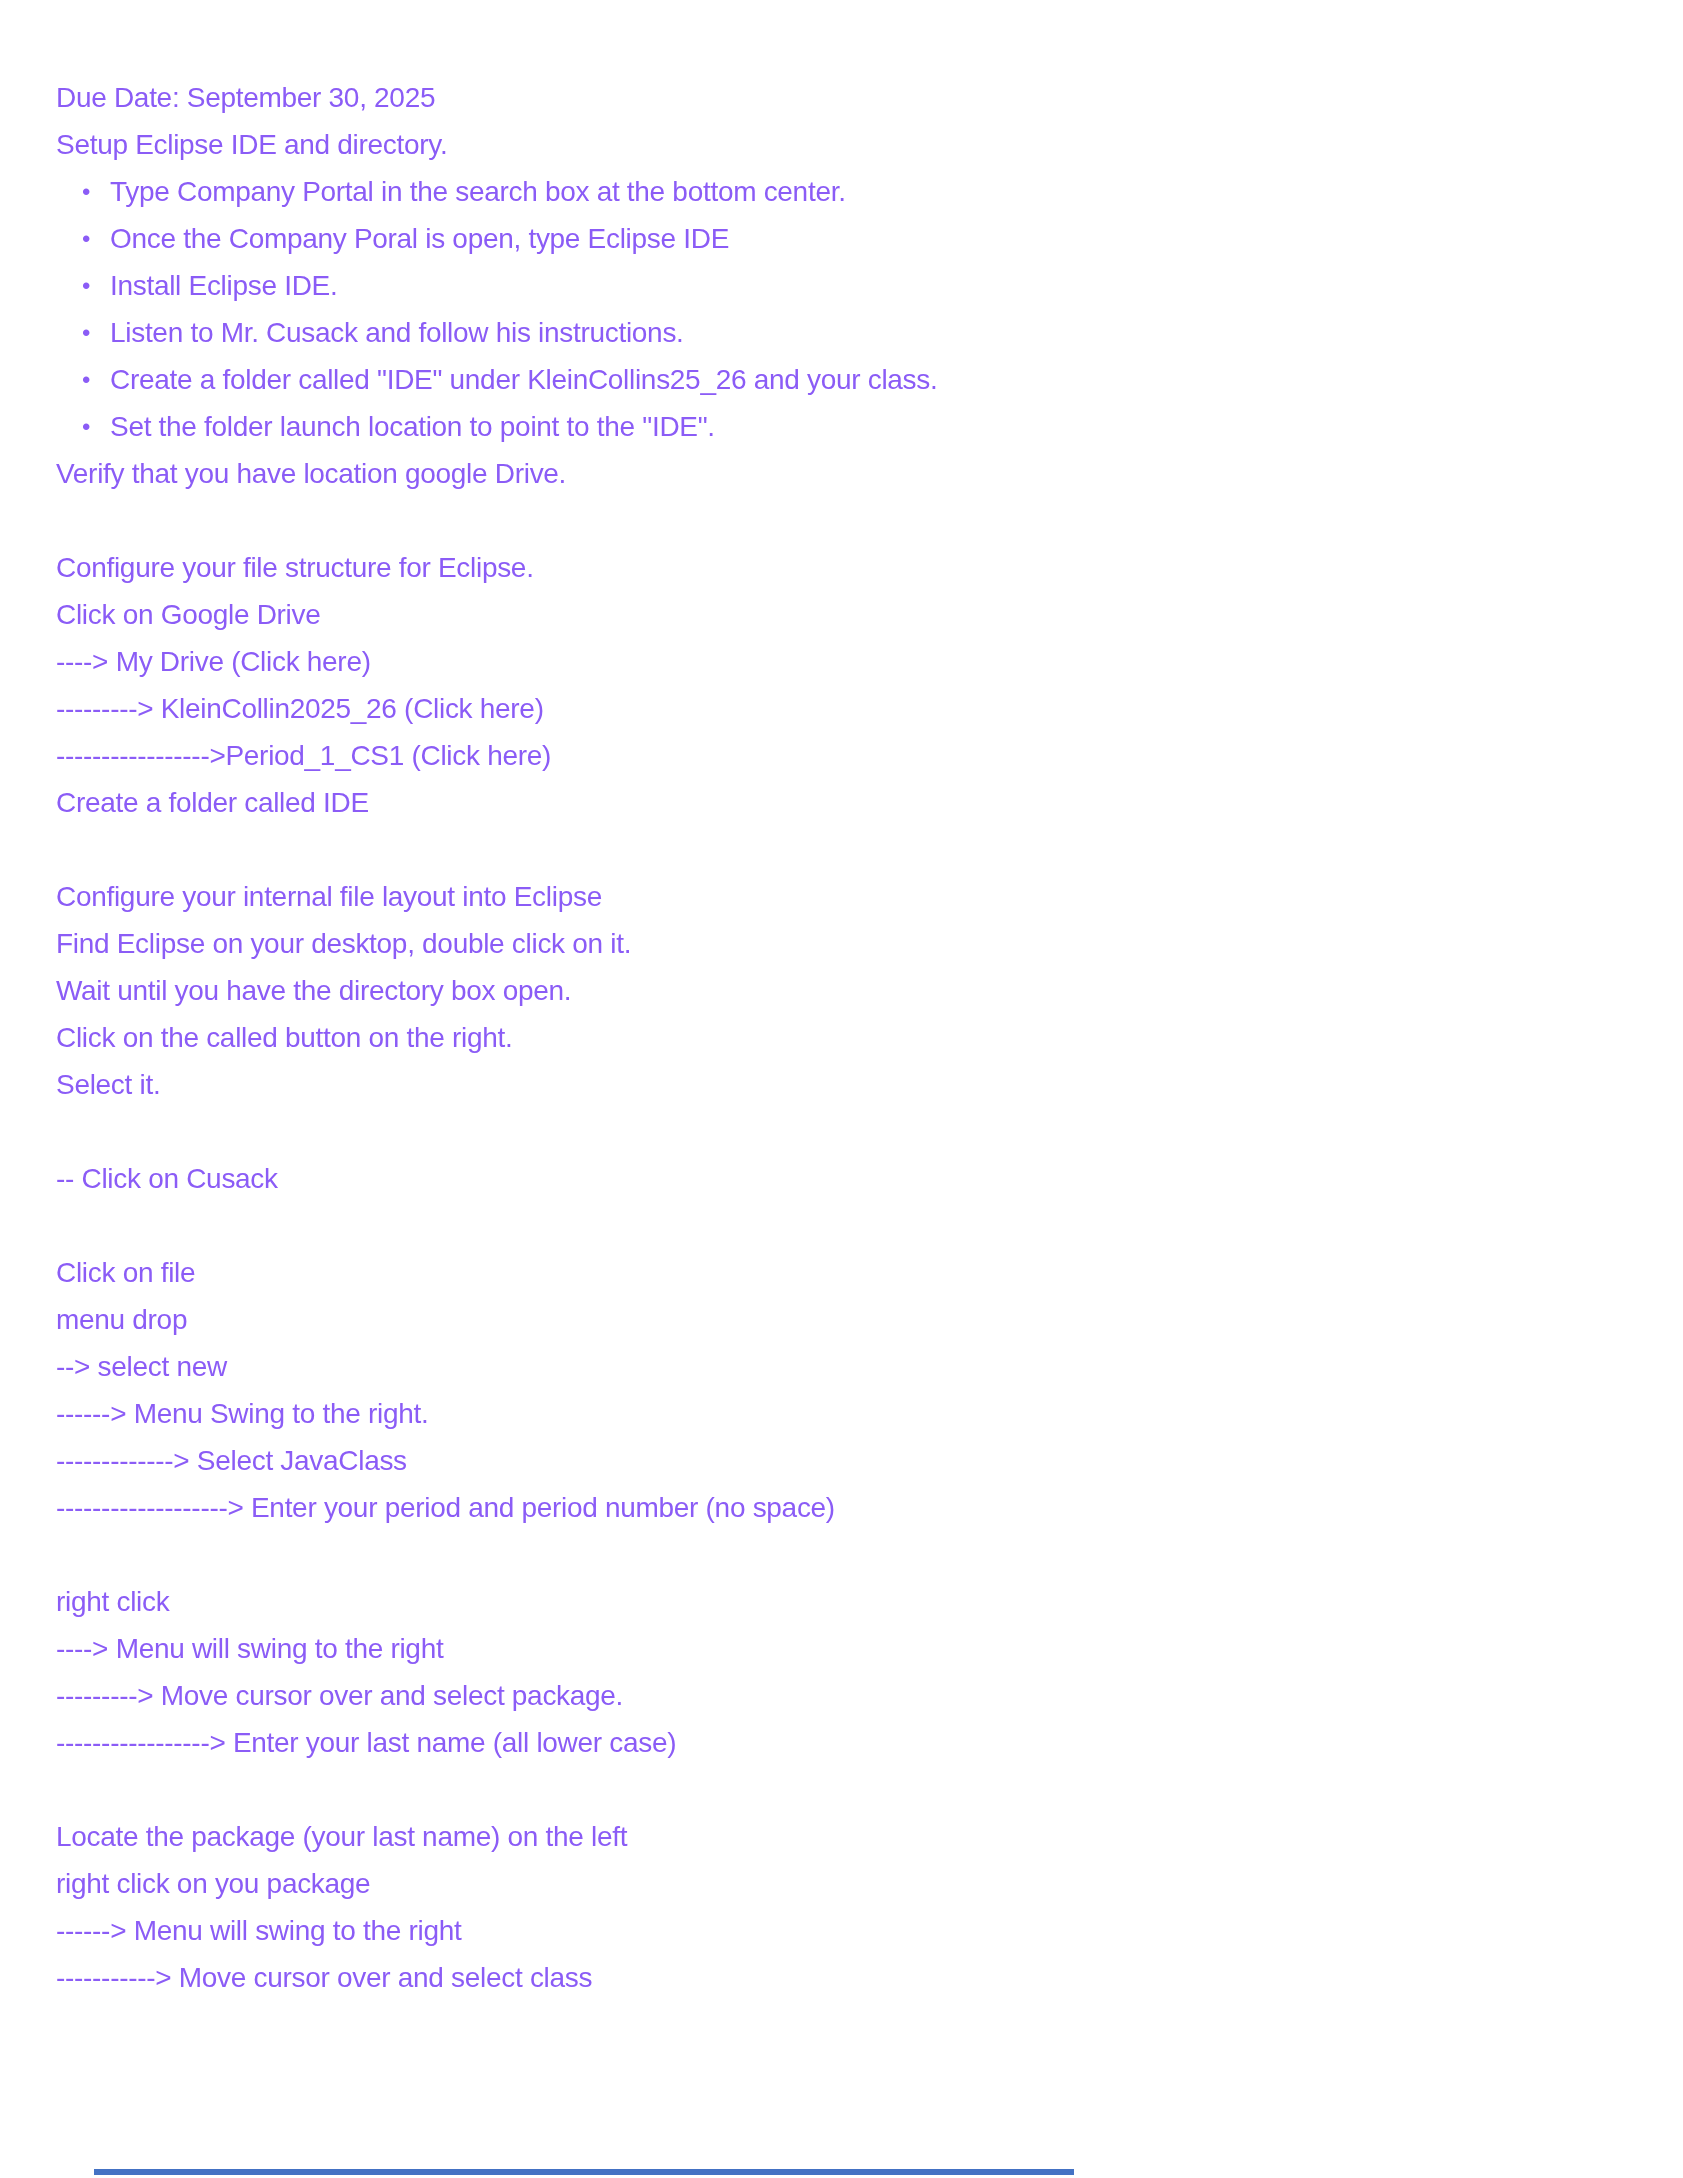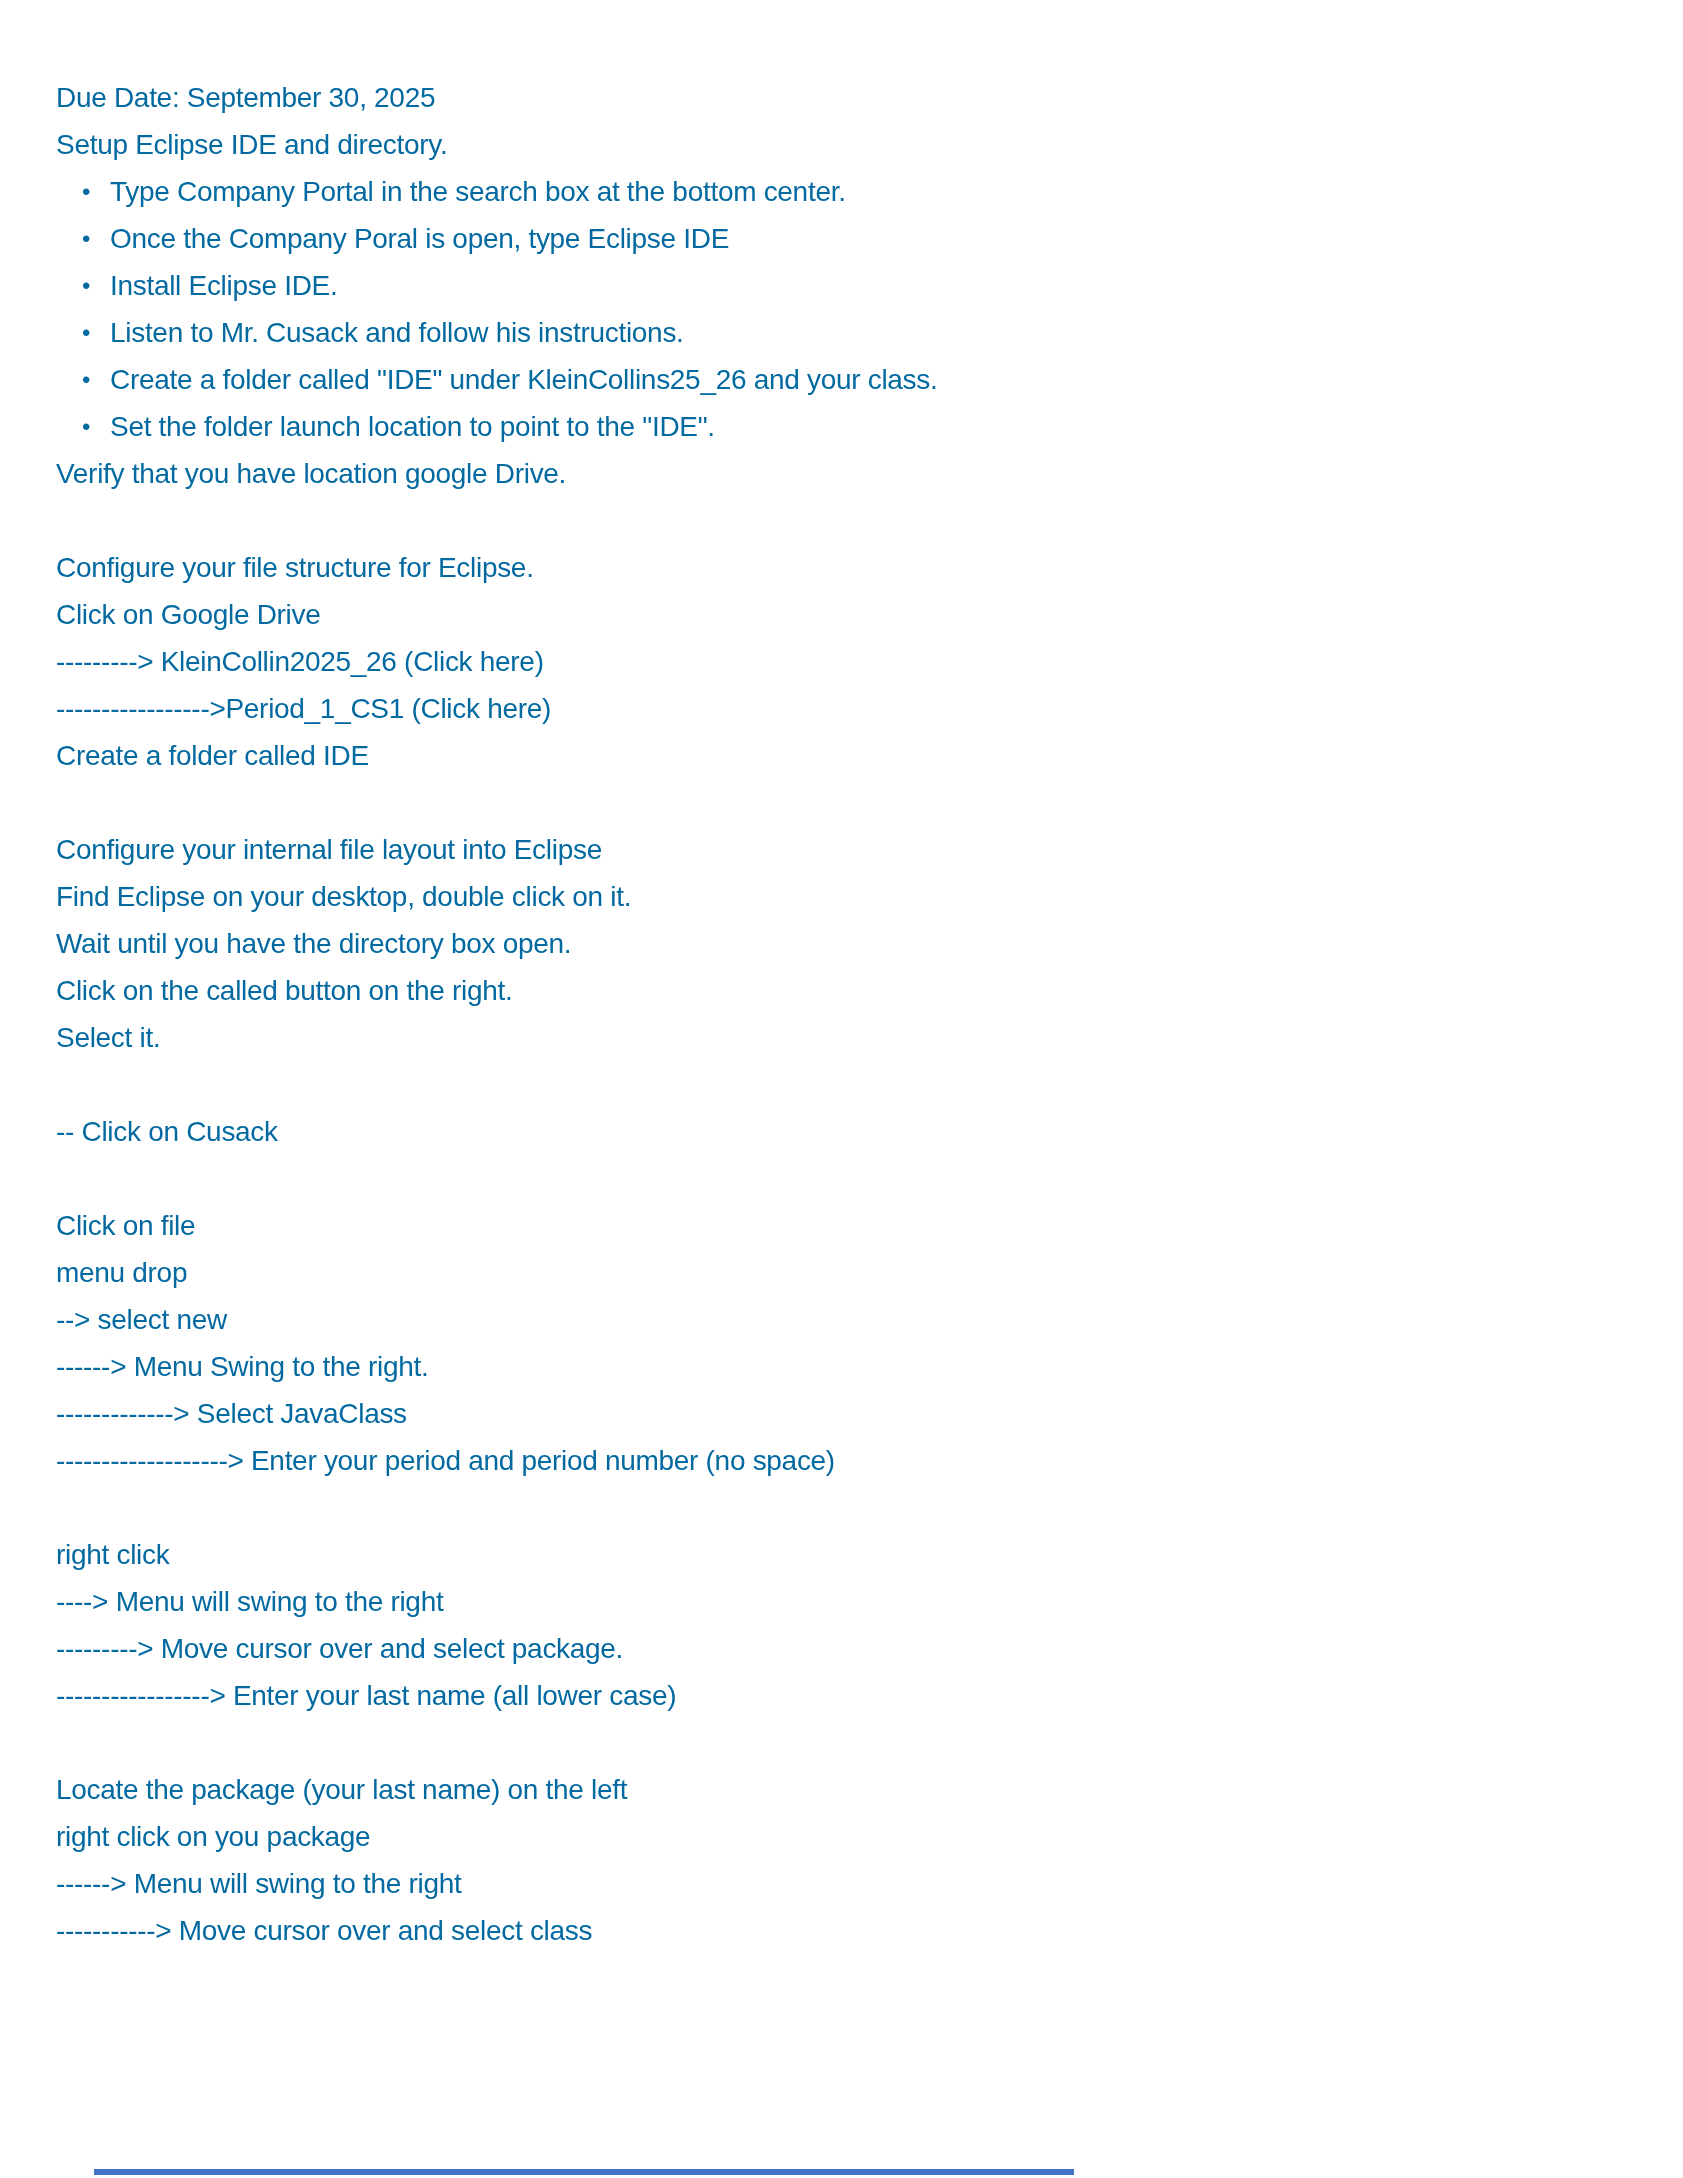--- a/index.html
+++ b/index.html
@@ -42,33 +42,34 @@
     position: absolute;
     left: 94px;
     bottom: 3px;
     width: 980px;
     height: 6px;
   }
 </style>
 </head>
 <body>
 
-<div class="doc" id="doc-lines" style="color: #0369a1;">
+<div class="doc" id="doc-lines" style="color: #8b5cf6;">
     <div class="line"><span class="txt">Due Date: September 30, 2025</span></div>
     <div class="line"><span class="txt">Setup Eclipse IDE and directory.</span></div>
     <div class="line bullet"><span class="dot">•</span><span class="txt">Type Company Portal in the search box at the bottom center.</span></div>
     <div class="line bullet"><span class="dot">•</span><span class="txt">Once the Company Poral is open, type Eclipse IDE</span></div>
     <div class="line bullet"><span class="dot">•</span><span class="txt">Install Eclipse IDE.</span></div>
     <div class="line bullet"><span class="dot">•</span><span class="txt">Listen to Mr. Cusack and follow his instructions.</span></div>
     <div class="line bullet"><span class="dot">•</span><span class="txt">Create a folder called "IDE" under KleinCollins25_26 and your class.</span></div>
     <div class="line bullet"><span class="dot">•</span><span class="txt">Set the folder launch location to point to the "IDE".</span></div>
     <div class="line"><span class="txt">Verify that you have location google Drive.</span></div>
     <div class="line"><span class="txt"></span></div>
     <div class="line"><span class="txt">Configure your file structure for Eclipse.</span></div>
     <div class="line"><span class="txt">Click on Google Drive</span></div>
+    <div class="line"><span class="txt">----&gt; My Drive (Click here)</span></div>
     <div class="line"><span class="txt">---------&gt; KleinCollin2025_26 (Click here)</span></div>
     <div class="line"><span class="txt">-----------------&gt;Period_1_CS1 (Click here)</span></div>
     <div class="line"><span class="txt">Create a folder called IDE</span></div>
     <div class="line"><span class="txt"></span></div>
     <div class="line"><span class="txt">Configure your internal file layout into Eclipse</span></div>
     <div class="line"><span class="txt">Find Eclipse on your desktop, double click on it.</span></div>
     <div class="line"><span class="txt">Wait until you have the directory box open.</span></div>
     <div class="line"><span class="txt">Click on the called button on the right.</span></div>
     <div class="line"><span class="txt">Select it.</span></div>
     <div class="line"><span class="txt"></span></div>

